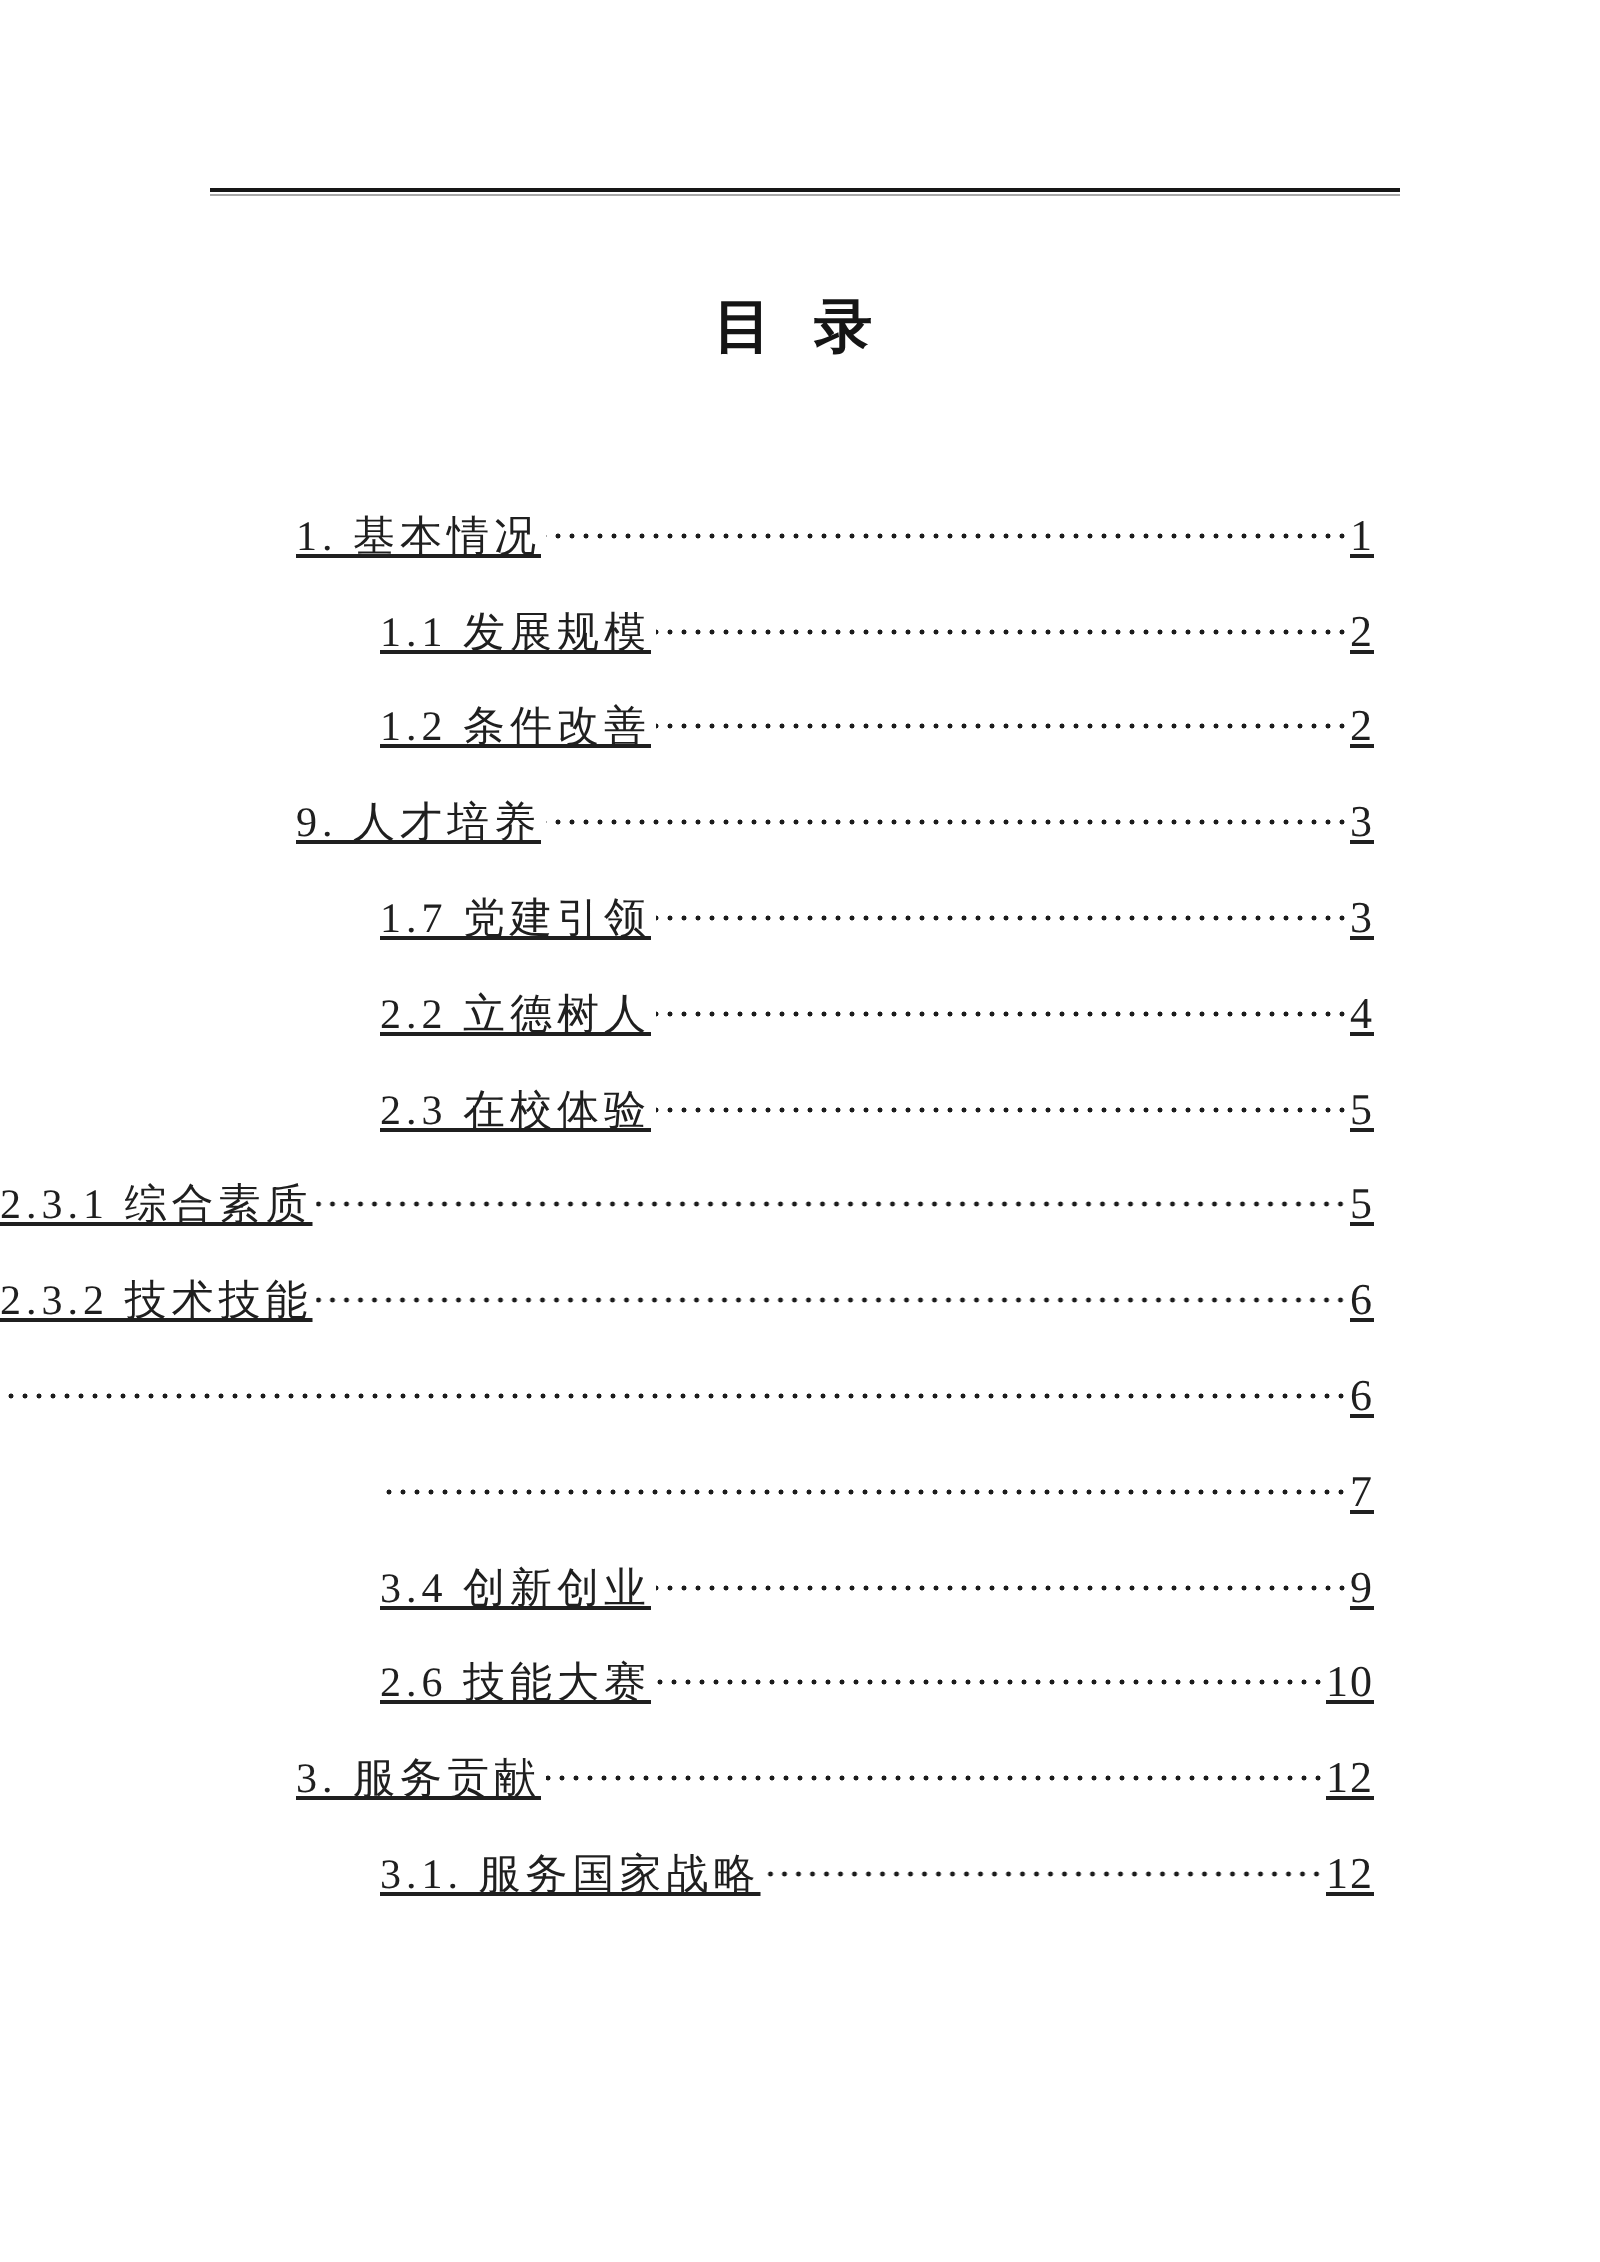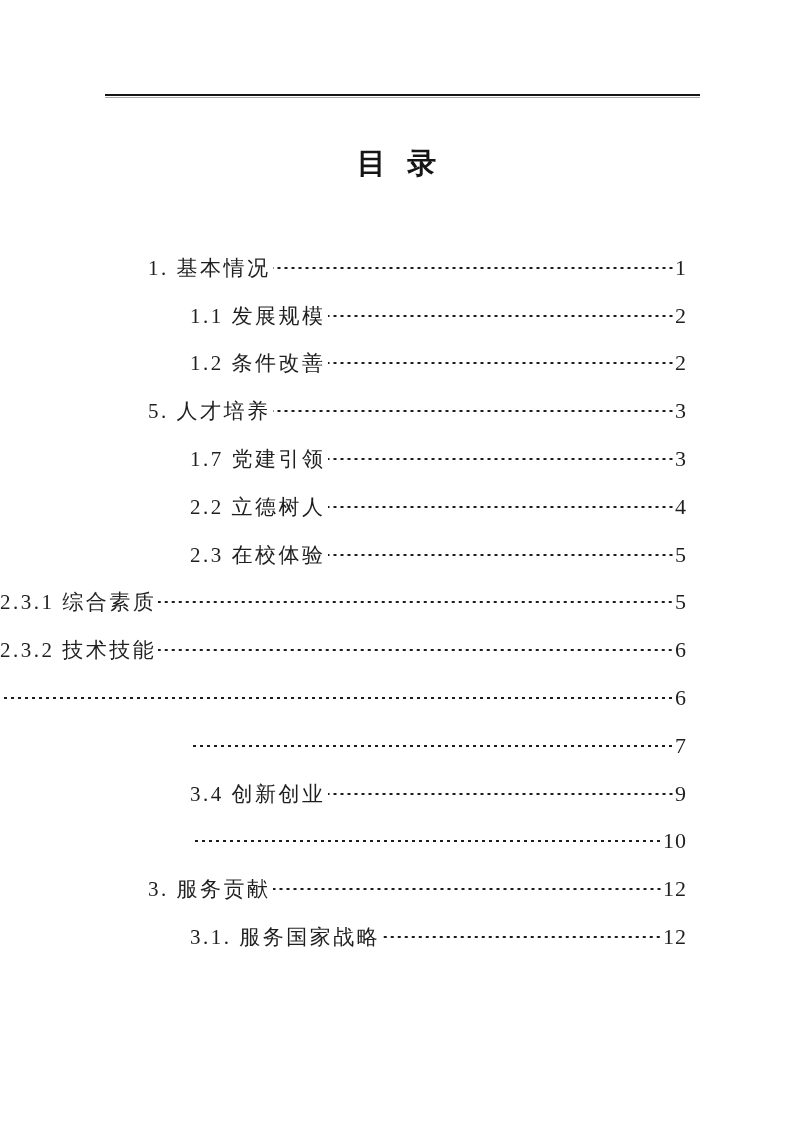--- a/index.html
+++ b/index.html
@@ -41,20 +41,21 @@
     font-size: 29px;
     font-weight: bold;
     letter-spacing: 7px;
     color: #151515;
   }
   .toc-list {
     position: absolute;
     top: 244px;
     left: 0;
     right: 0;
+    text-decoration: underline;
   }
   .toc-entry {
     display: flex;
     align-items: center;
     height: 47.8px;
     margin-right: 113px; 
     font-size: 21px;
     color: #1f1f1f;
     cursor: pointer;
   }
@@ -106,21 +107,21 @@
       <span class="toc-entry-page">2</span>
     </div>
 
     <div class="toc-entry lvl2">
       <span class="toc-entry-label">1.2 条件改善</span>
       <span class="dot-leader"></span>
       <span class="toc-entry-page">2</span>
     </div>
 
     <div class="toc-entry lvl1">
-      <span class="toc-entry-label">5. 人才培养</span>
+      <span class="toc-entry-label">9. 人才培养</span>
       <span class="dot-leader"></span>
       <span class="toc-entry-page">3</span>
     </div>
 
     <div class="toc-entry lvl2">
       <span class="toc-entry-label">1.7 党建引领</span>
       <span class="dot-leader"></span>
       <span class="toc-entry-page">3</span>
     </div>
 
@@ -158,20 +159,21 @@
       <span class="toc-entry-page">7</span>
     </div>
 
     <div class="toc-entry lvl2">
       <span class="toc-entry-label">3.4 创新创业</span>
       <span class="dot-leader"></span>
       <span class="toc-entry-page">9</span>
     </div>
 
     <div class="toc-entry lvl2">
+      <span class="toc-entry-label">2.6 技能大赛</span>
       <span class="dot-leader"></span>
       <span class="toc-entry-page">10</span>
     </div>
 
     <div class="toc-entry lvl1">
       <span class="toc-entry-label">3. 服务贡献</span>
       <span class="dot-leader"></span>
       <span class="toc-entry-page">12</span>
     </div>
 

